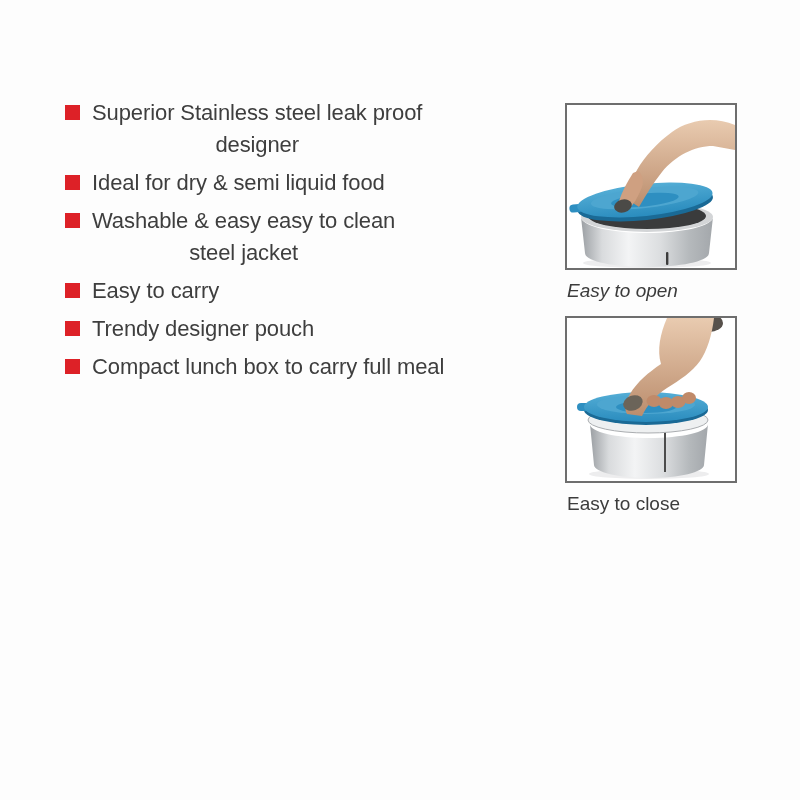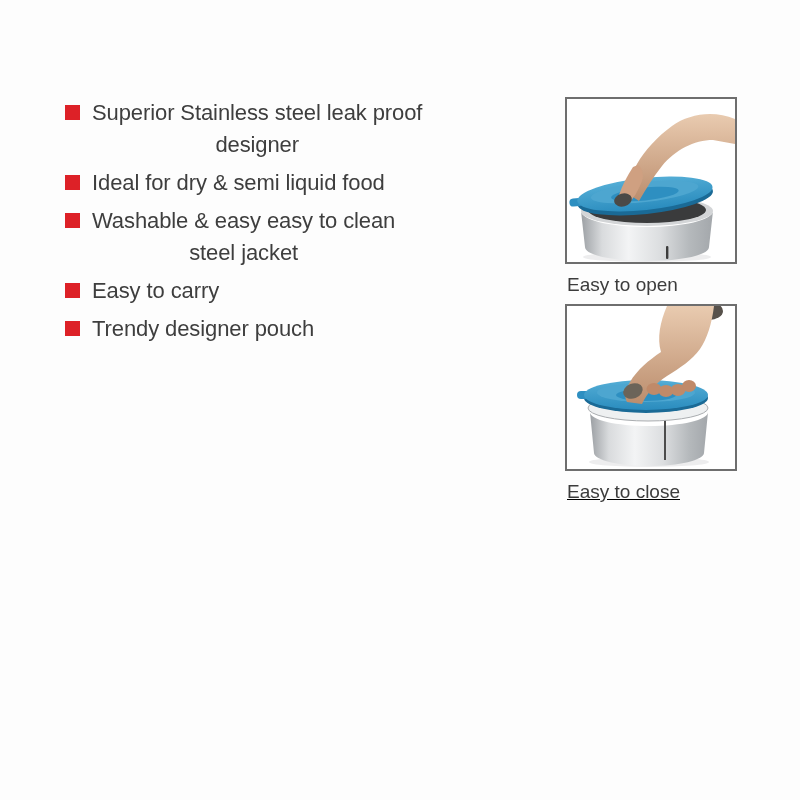--- a/index.html
+++ b/index.html
@@ -45,22 +45,22 @@
     letter-spacing: -0.1px;
     white-space: nowrap;
   }
   
   .photo-group {
     position: absolute;
     left: 565px;
     width: 172px;
     margin: 0;
   }
-  .photo-group.first  { top: 97px; }
-  .photo-group.second { top: 304px; text-decoration: underline; }
+  .photo-group.first  { top: 103px; font-style: italic; }
+  .photo-group.second { top: 316px; }
   .photo-box {
     width: 168px;
     height: 163px;
     border: 2px solid #6e6e6e;
     background: #ffffff;
     box-sizing: content-box;
   }
   .photo-box svg { display: block; }
   .caption {
     margin: 10px 0 0 2px;
@@ -115,20 +115,28 @@
 
     <li>
       <svg class="bullet" viewBox="0 0 15 15">
         <rect x="0" y="0" width="15" height="15" fill="#dd2127"></rect>
       </svg>
       <div>
         <div class="line">Trendy designer pouch</div>
       </div>
     </li>
 
+    <li>
+      <svg class="bullet" viewBox="0 0 15 15">
+        <rect x="0" y="0" width="15" height="15" fill="#dd2127"></rect>
+      </svg>
+      <div>
+        <div class="line">Compact lunch box to carry full meal</div>
+      </div>
+    </li>
 
   </ul>
 
   <figure class="photo-group first">
     <div class="photo-box">
       <svg width="168" height="163" viewBox="0 0 168 163">
         <defs>
           <linearGradient id="steelA" x1="0" y1="0" x2="1" y2="0">
             <stop offset="0" stop-color="#9b9fa3"></stop>
             <stop offset="0.16" stop-color="#d9dbdd"></stop>

